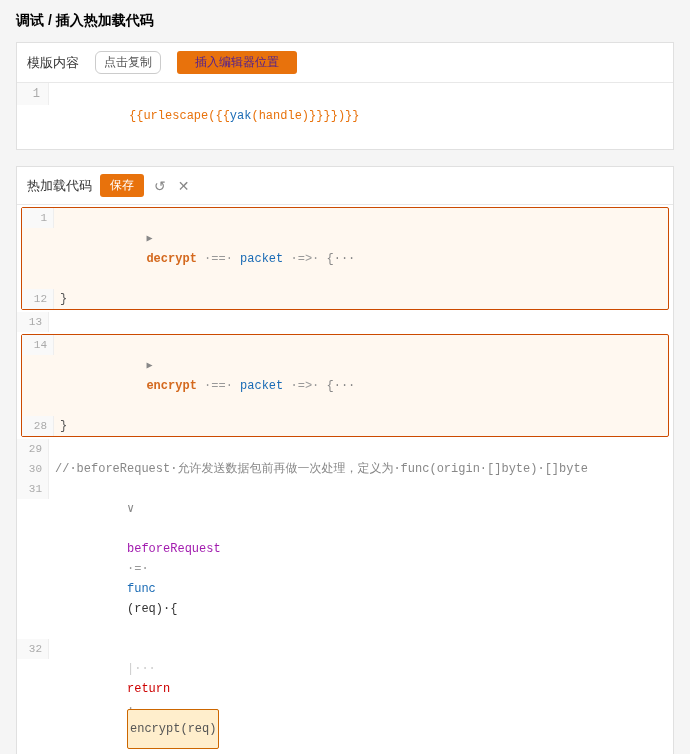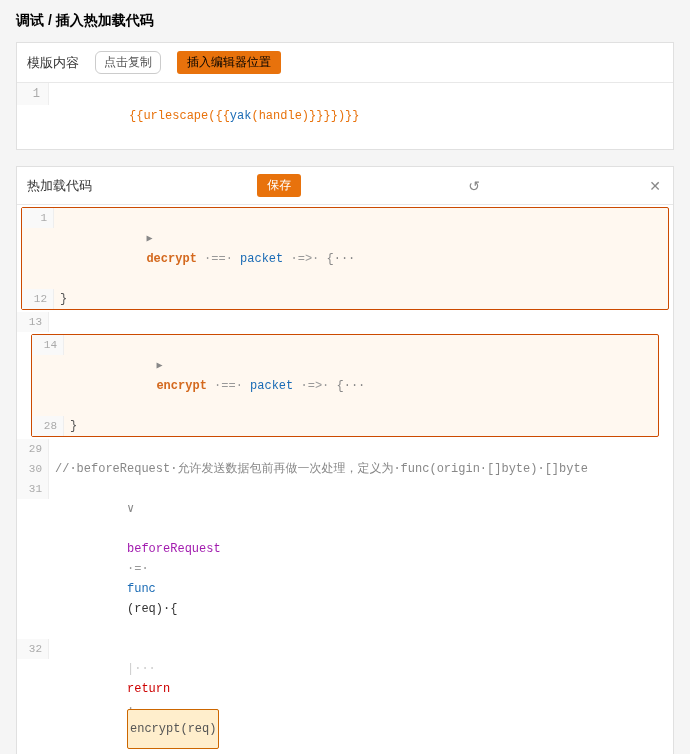--- a/index.html
+++ b/index.html
@@ -53,23 +53,23 @@
       padding: 2px 8px;
       font-size: 12px;
       color: #555;
       cursor: pointer;
     }
 
     .btn-insert {
       background: #e8720c;
       border: none;
       border-radius: 3px;
-      padding: 3px 10px;
-      font-size: 12px;
-      color: #000000;
+      padding: 3px 18px;
+      font-size: 12px;
+      color: #4c1d95;
       cursor: pointer;
     }
 
     .template-code-area {
       padding: 0;
       background: #fff;
     }
 
     .code-line {
       display: flex;
@@ -108,21 +108,20 @@
       margin-bottom: 16px;
     }
 
     .hotcode-header {
       display: flex;
       align-items: center;
       padding: 7px 10px;
       gap: 8px;
       background: #fff;
       border-bottom: 1px solid #e8e8e8;
-      justify-content: space-between;
     }
 
     .hotcode-label {
       color: #333;
       font-size: 13px;
       font-weight: 500;
     }
 
     .btn-save {
       background: #e8720c;
@@ -248,21 +247,21 @@
           <span class="editor-line-num">12</span>
           <span class="editor-line-content">}</span>
         </div>
       </div>
 
       <div class="editor-line line-normal">
         <span class="editor-line-num">13</span>
         <span class="editor-line-content"></span>
       </div>
 
-      <div style="border: 1.5px solid #cc4a00; margin: 2px 14px; border-radius: 2px; background: #fff8f0;">
+      <div style="border: 1.5px solid #cc4a00; margin: 2px 4px; border-radius: 2px; background: #fff8f0;">
         <div class="editor-line">
           <span class="editor-line-num">14</span>
           <span class="editor-line-content">
             <span class="collapse-arrow">▶</span>
             <span class="kw-orange">encrypt</span><span class="dot-sep"> ·==· </span><span class="kw-blue">packet</span><span class="dot-sep"> ·=&gt;· </span><span class="kw-comment">{···</span>
           </span>
         </div>
         <div class="editor-line">
           <span class="editor-line-num">28</span>
           <span class="editor-line-content">}</span>

